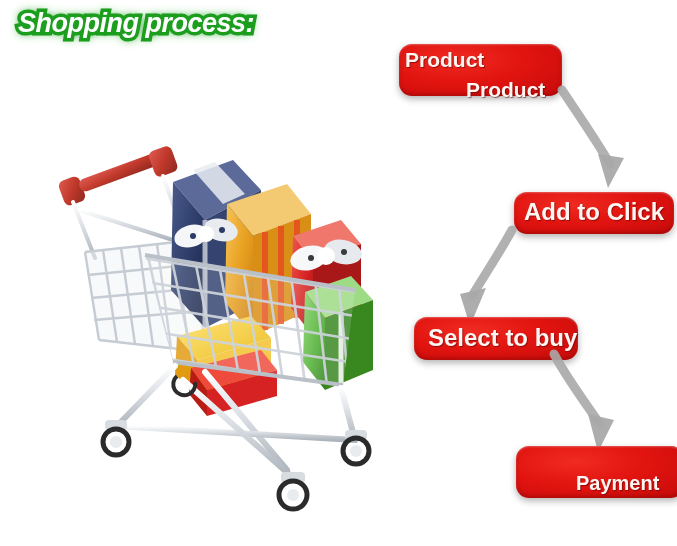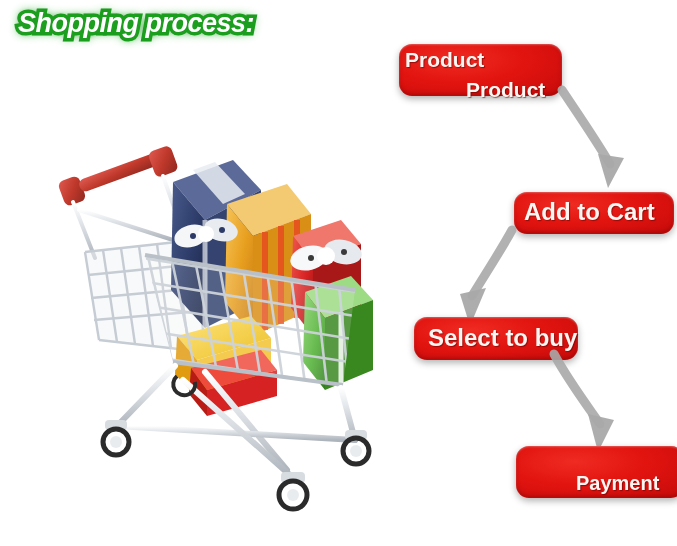--- a/index.html
+++ b/index.html
@@ -305,21 +305,21 @@
   <div id="box-select" class="flow-box"></div>
   <div id="label-select-1" class="flow-label">Product</div>
   <div id="label-select-2" class="flow-label">Product</div>
 
   <svg id="arrow-1" class="arrow-svg" viewBox="0 0 110 110">
     <path d="M2,2 C18,26 36,52 50,76" stroke="#a9a9a9" stroke-width="9" fill="none" stroke-linecap="round" opacity="0.9"></path>
     <polygon points="38,66 64,70 48,100" fill="#a9a9a9" opacity="0.95"></polygon>
   </svg>
 
   <div id="box-addcart" class="flow-box"></div>
-  <div id="label-addcart" class="flow-label">Add to Cart</div>
+  <div id="label-addcart" class="flow-label">Add to Click</div>
 
   <svg id="arrow-2" class="arrow-svg" viewBox="0 0 110 100">
     <path d="M72,2 C60,24 44,48 32,68" stroke="#a9a9a9" stroke-width="9" fill="none" stroke-linecap="round" opacity="0.9"></path>
     <polygon points="46,60 20,66 30,98" fill="#a9a9a9" opacity="0.95"></polygon>
   </svg>
 
   <div id="box-click" class="flow-box"></div>
   <div id="label-click" class="flow-label">Select to buy</div>
 
   <svg id="arrow-3" class="arrow-svg" viewBox="0 0 110 102">

